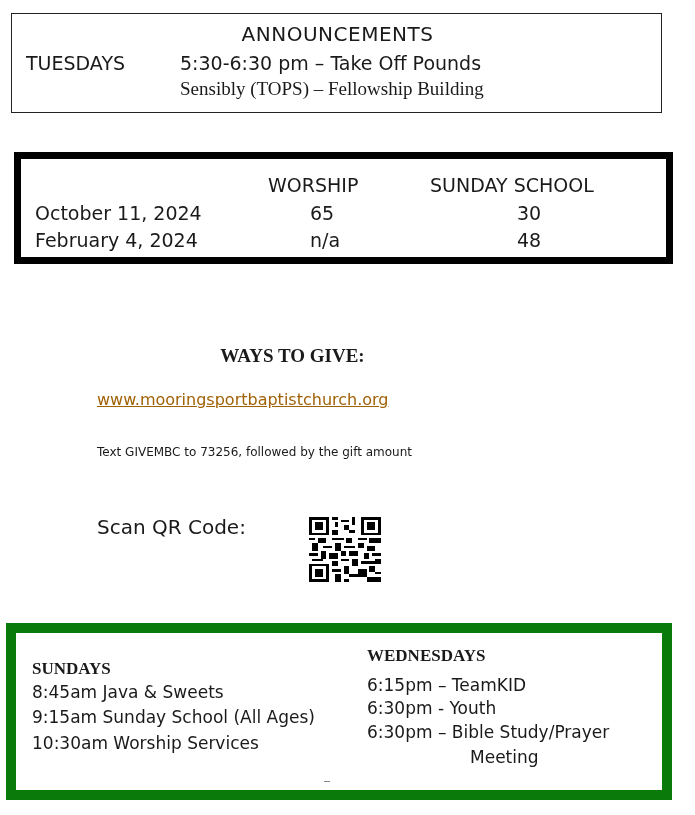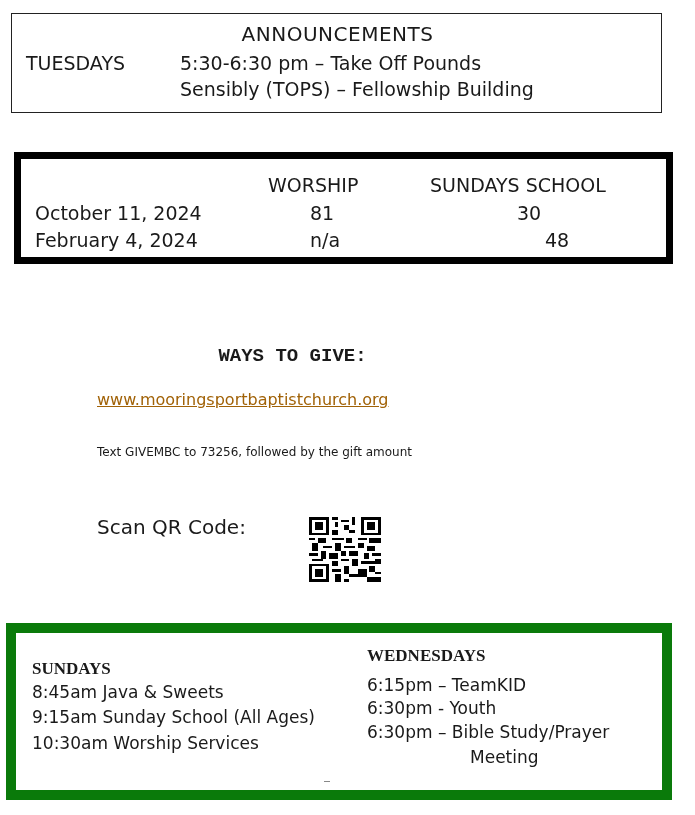--- a/index.html
+++ b/index.html
@@ -2,27 +2,27 @@
 <html><head>
 <meta charset="utf-8">
 <style>
   * { box-sizing: border-box; margin: 0; padding: 0; }
   body { width: 695px; height: 815px; background: #ffffff; position: relative; overflow: hidden; color: #1a1a1a; font-family: "DejaVu Sans", sans-serif; }
   .abs { position: absolute; }
   .ann-box { left: 11px; top: 13px; width: 651px; height: 100px; border: 1px solid #222; }
   .ann-title { left: 0; width: 651px; top: 8px; text-align: center; font-size: 20px; letter-spacing: 0.5px; }
   .ann-day { left: 14px; top: 38px; font-size: 19px; }
   .ann-l1 { left: 168px; top: 38px; font-size: 19px; }
-  .ann-l2 { left: 168px; top: 64px; font-size: 19px; }
+  .ann-l2 { left: 168px; top: 64px; font-size: 19px; font-family: Liberation Serif, serif; }
 
   .att-box { left: 14px; top: 152px; width: 659px; height: 112px; border: 7px solid #000; }
   .att-h { top: 15px; font-size: 19px; }
   .att-cell { font-size: 19px; }
 
-  .give-title { left: 0; width: 585px; top: 345px; text-align: center; font-family: Liberation Mono, monospace; font-weight: bold; font-size: 19px; }
+  .give-title { left: 0; width: 585px; top: 345px; text-align: center; font-family: Liberation Serif, serif; font-weight: bold; font-size: 19px; }
   .give-url { left: 97px; top: 390px; font-size: 16px; text-decoration: underline; color: #a16207; }
   .give-text { left: 97px; top: 440px; width: 560px; font-size: 12px; line-height: 25px; }
   .give-scan { left: 97px; top: 515px; font-size: 20px; }
   .qr { left: 309px; top: 517px; width: 72px; height: 65px; }
 
   .sched-box { left: 6px; top: 623px; width: 666px; height: 177px; border: 10px solid #0a7a0a; }
   .sched-h { font-family: "Liberation Serif", serif; font-weight: bold; font-size: 17px; }
   .sched-i { font-size: 17px; }
   .dash { left: 308px; top: 148px; width: 6px; height: 1px; background: #888; }
 </style>
@@ -31,29 +31,29 @@
 
 <div class="abs ann-box">
   <div class="abs ann-title">ANNOUNCEMENTS</div>
   <div class="abs ann-day">TUESDAYS</div>
   <div class="abs ann-l1">5:30-6:30 pm – Take Off Pounds</div>
   <div class="abs ann-l2">Sensibly (TOPS) – Fellowship Building</div>
 </div>
 
 <div class="abs att-box">
   <div class="abs att-h" style="left:247px;">WORSHIP</div>
-  <div class="abs att-h" style="left:409px;">SUNDAYS SCHOOL</div>
+  <div class="abs att-h" style="left:409px;">SUNDAY SCHOOL</div>
 
   <div class="abs att-cell" style="left:14px;top:43px;">October 11, 2024</div>
-  <div class="abs att-cell" style="left:289px;top:43px;">81</div>
+  <div class="abs att-cell" style="left:289px;top:43px;">65</div>
   <div class="abs att-cell" style="left:496px;top:43px;">30</div>
 
   <div class="abs att-cell" style="left:14px;top:70px;">February 4, 2024</div>
   <div class="abs att-cell" style="left:289px;top:70px;">n/a</div>
-  <div class="abs att-cell" style="left:524px;top:70px;">48</div>
+  <div class="abs att-cell" style="left:496px;top:70px;">48</div>
 </div>
 
 <div class="abs give-title">WAYS TO GIVE:</div>
 <div class="abs give-url">www.mooringsportbaptistchurch.org</div>
 <div class="abs give-text">Text GIVEMBC to 73256, followed by the gift amount</div>
 <div class="abs give-scan">Scan QR Code:</div>
 <div class="abs qr">
   <svg width="72" height="65" viewBox="0 0 25 25" preserveAspectRatio="none" shape-rendering="crispEdges">
     <rect x="0" y="0" width="7" height="7" fill="#000"></rect>
       <rect x="1" y="1" width="5" height="5" fill="#fff"></rect>

